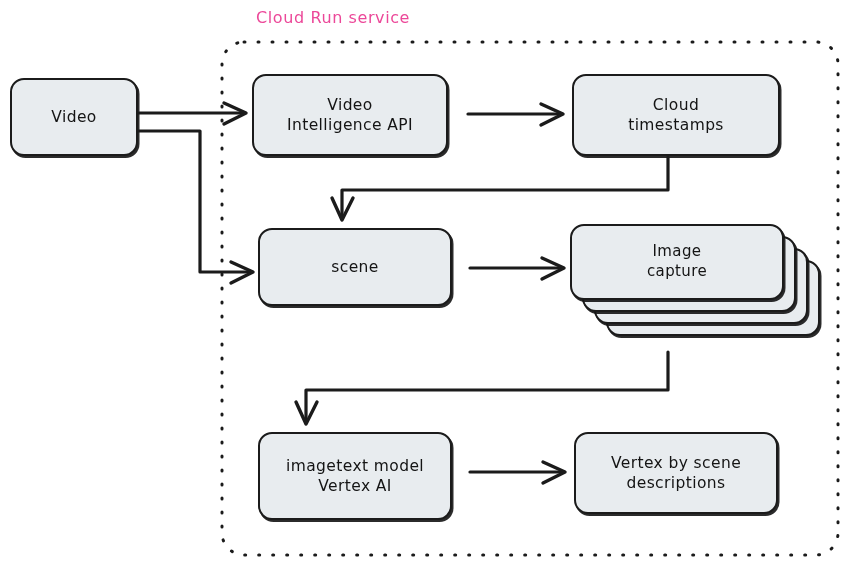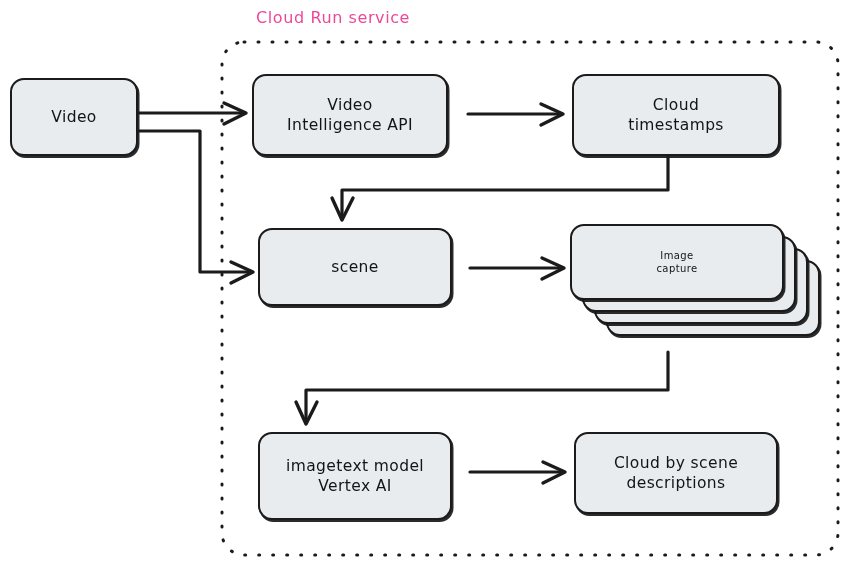--- a/index.html
+++ b/index.html
@@ -65,21 +65,21 @@
     border: 2.5px solid #1b1b1b;
     border-radius: 14px;
     box-shadow: 1.5px 2px 0 0 rgba(20,20,20,0.9);
   }
   .stack .card.front {
     display: flex;
     align-items: center;
     justify-content: center;
     text-align: center;
     color: #141414;
-    font-size: 10px;
+    font-size: 15px;
     line-height: 1.32;
     letter-spacing: 0.4px;
   }
   .stack .card.front .label { white-space: pre-line; }
 
   .group-title {
     position: absolute;
     z-index: 4;
     color: #ec4899;
     font-family: "DejaVu Sans", sans-serif;
@@ -167,17 +167,17 @@
 capture</span>
     </div>
   </div>
 
   <div class="node" style="left:258px; top:432px; width:194px; height:88px;">
     <span class="label">imagetext model
 Vertex AI</span>
   </div>
 
   <div class="node" style="left:574px; top:432px; width:204px; height:82px;">
-    <span class="label">Cloud by scene
+    <span class="label">Vertex by scene
 descriptions</span>
   </div>
 
 </div>
 
 </body></html>

